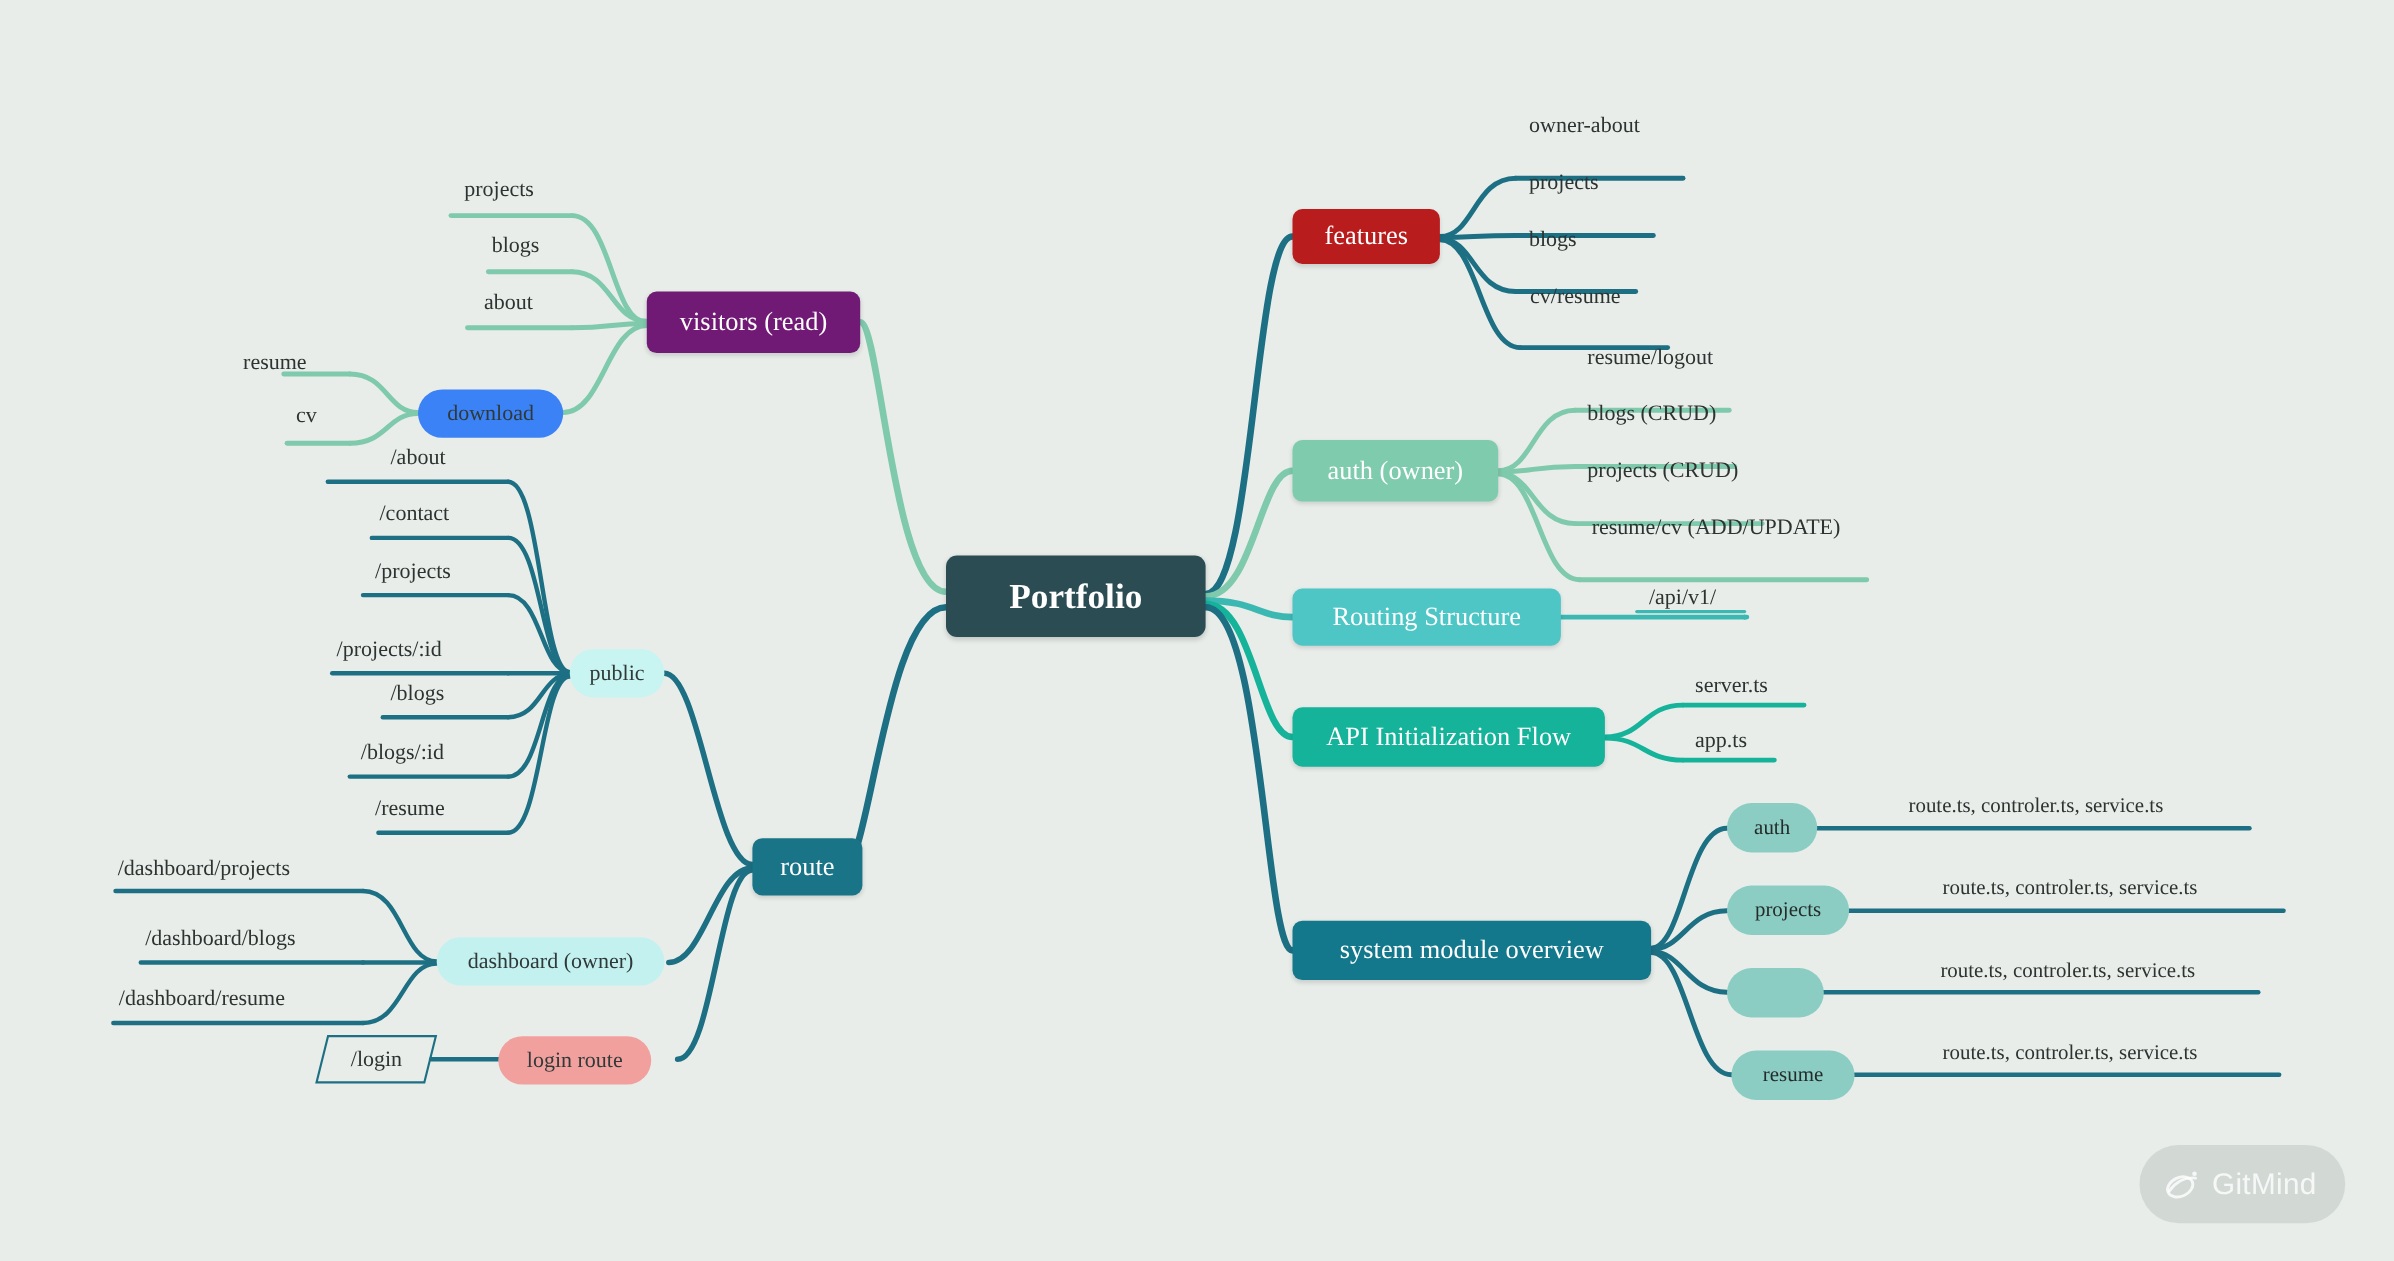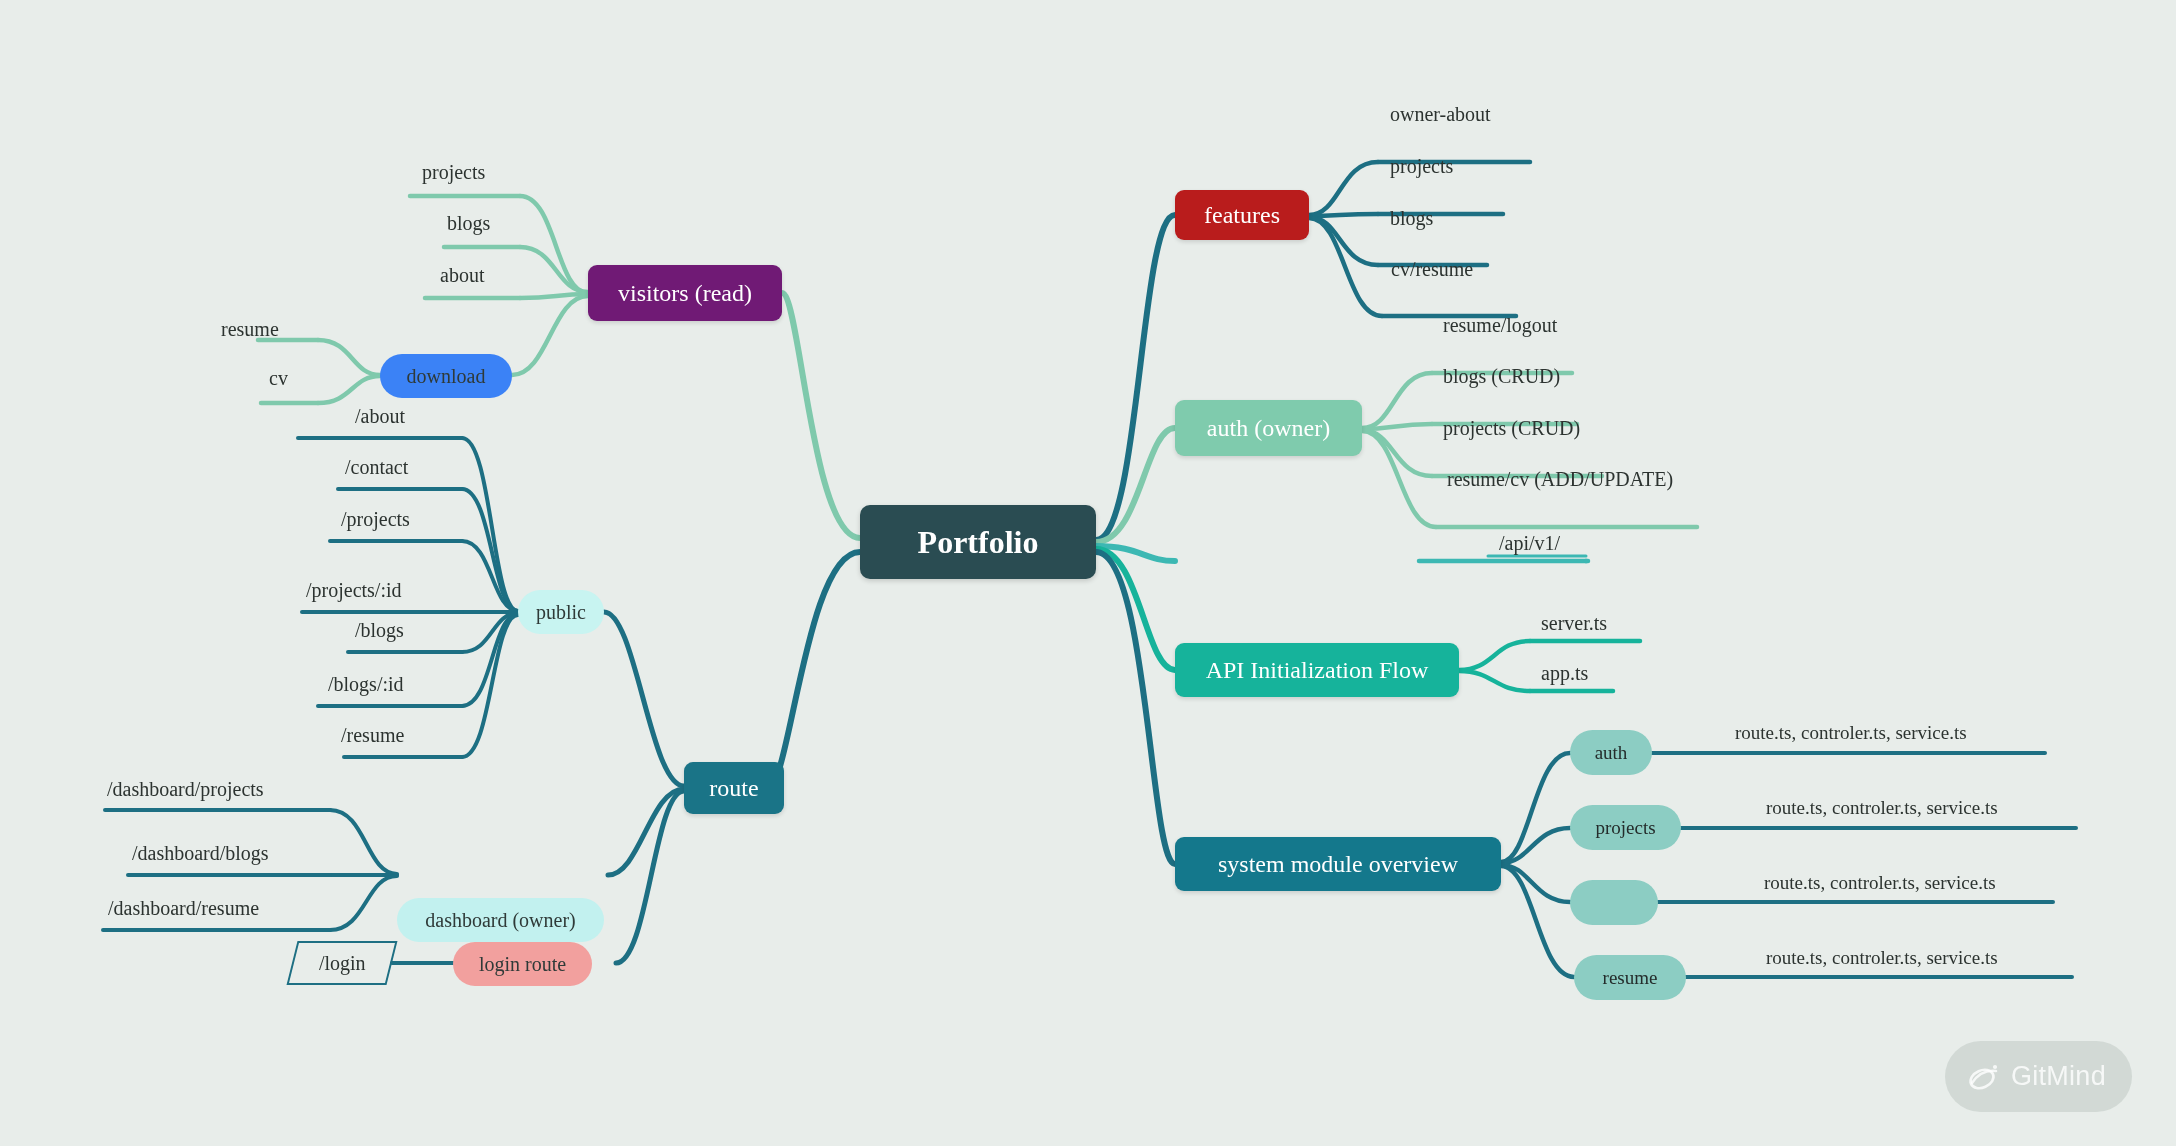--- a/index.html
+++ b/index.html
@@ -227,20 +227,23 @@
   <div class="leaf" style="left:1391px; top:259px;">cv/resume</div>
 
   <div class="node l1" style="left:1175px; top:400px; width:187px; height:56px; background:#7fcbad;">
     <span>auth (owner)</span>
   </div>
   <div class="leaf" style="left:1443px; top:315px;">resume/logout</div>
   <div class="leaf" style="left:1443px; top:366px;">blogs (CRUD)</div>
   <div class="leaf" style="left:1443px; top:418px;">projects (CRUD)</div>
   <div class="leaf" style="left:1447px; top:469px;">resume/cv (ADD/UPDATE)</div>
 
+  <div class="node l1" style="left:1175px; top:535px; width:244px; height:52px; background:#4fc6c6;">
+    <span>Routing Structure</span>
+  </div>
   <div class="leaf" style="left:1499px; top:533px;">/api/v1/</div>
 
   <div class="node l1" style="left:1175px; top:643px; width:284px; height:54px; background:#16b39b;">
     <span>API Initialization Flow</span>
   </div>
   <div class="leaf" style="left:1541px; top:613px;">server.ts</div>
   <div class="leaf" style="left:1541px; top:663px;">app.ts</div>
 
   <div class="node l1" style="left:1175px; top:837px; width:326px; height:54px; background:#14788c;">
     <span>system module overview</span>
@@ -287,21 +290,21 @@
     <span>public</span>
   </div>
   <div class="leaf" style="left:355px; top:406px;">/about</div>
   <div class="leaf" style="left:345px; top:457px;">/contact</div>
   <div class="leaf" style="left:341px; top:509px;">/projects</div>
   <div class="leaf" style="left:306px; top:580px;">/projects/:id</div>
   <div class="leaf" style="left:355px; top:620px;">/blogs</div>
   <div class="leaf" style="left:328px; top:674px;">/blogs/:id</div>
   <div class="leaf" style="left:341px; top:725px;">/resume</div>
 
-  <div class="node pill" style="left:397px; top:898px; width:207px; height:44px; background:#c2f1ef;">
+  <div class="node pill" style="left:397px; top:852px; width:207px; height:44px; background:#c2f1ef;">
     <span>dashboard (owner)</span>
   </div>
   <div class="leaf" style="left:107px; top:779px;">/dashboard/projects</div>
   <div class="leaf" style="left:132px; top:843px;">/dashboard/blogs</div>
   <div class="leaf" style="left:108px; top:898px;">/dashboard/resume</div>
 
   <div class="node pill" style="left:453px; top:942px; width:139px; height:44px; background:#f2a09e;">
     <span>login route</span>
   </div>
   <div class="para" style="left:292px; top:941px; width:100px; height:44px;">

